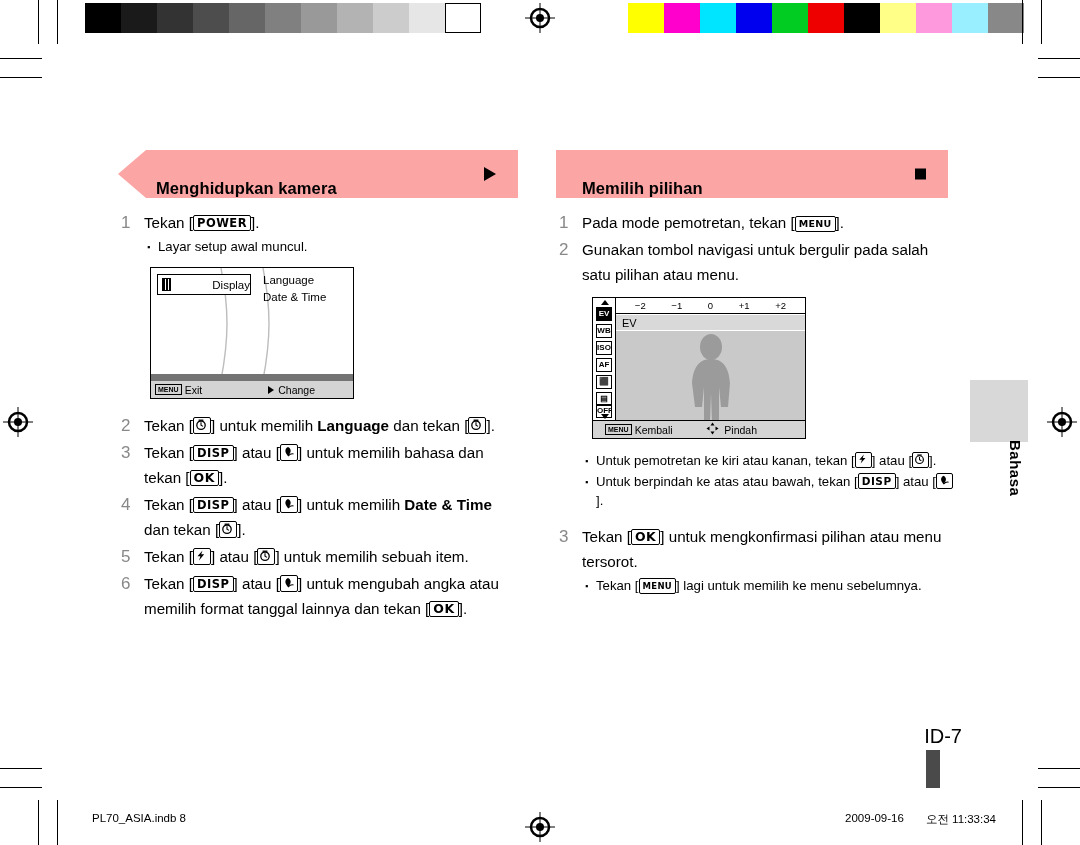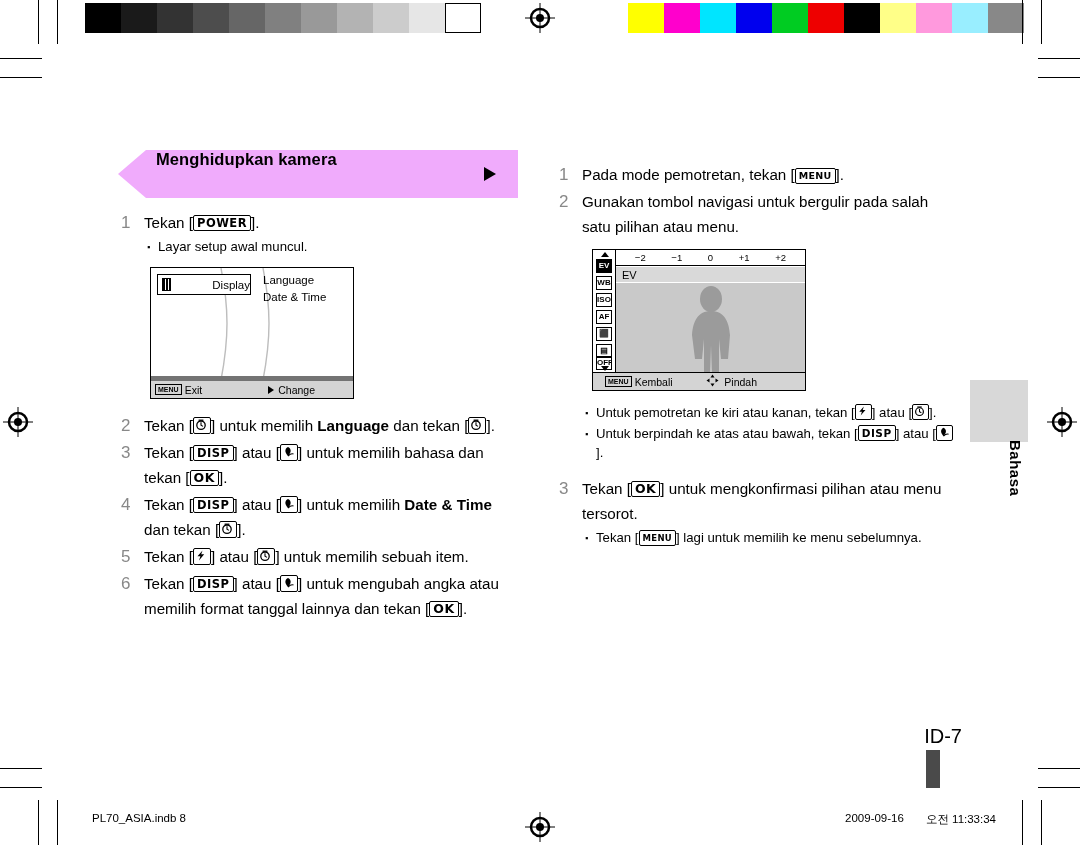--- a/index.html
+++ b/index.html
@@ -45,23 +45,23 @@
   .col {
     position: absolute;
     top: 150px;
   }
   .col-left { left: 118px; width: 400px; }
   .col-right { left: 556px; width: 400px; }
 
   .band {
     position: relative;
     height: 48px;
-    background: #f0abfc;
-    display: flex;
-    align-items: flex-start;
+    background: #fca5a5;
+    display: flex;
+    align-items: flex-end;
   }
   .band.left-band {
     width: 400px;
     clip-path: polygon(28px 0, 400px 0, 400px 24px, 400px 48px, 28px 48px, 0 24px);
   }
   .band.right-band {
     width: 392px;
   }
   .band-title {
     font-size: 16.5px;
@@ -194,21 +194,21 @@
     position: absolute;
     left: 0; top: 0;
   }
   .lcd .footer {
     position: absolute;
     left: 0;
     right: 0;
     bottom: 0;
     height: 17px;
     background: #d4d4d4;
-    border-top: 5px solid #737373;
+    border-top: 7px solid #737373;
     display: flex;
     align-items: center;
     font-size: 10.5px;
   }
   .lcd .footer .fmenu {
     border: 1.2px solid #000;
     font-size: 7px;
     font-weight: bold;
     padding: 0 2px;
     margin: 0 3px 0 4px;
@@ -565,20 +565,24 @@
                 <path d="M7 11 C 9 9, 11.5 8.5, 12.5 9" stroke="#000" stroke-width="1.1" fill="none"></path>
               </svg></span><span>] untuk mengubah angka atau memilih format tanggal lainnya dan tekan [</span><span class="key ok">OK</span><span>].</span>
         </div>
       </div>
 
     </div>
   </div>
 
   <div class="col col-right">
 
+    <div class="band right-band">
+      <span class="band-title">Memilih pilihan</span>
+      <span class="band-square"></span>
+    </div>
 
     <div class="steps">
 
       <div class="step">
         <div class="step-num">1</div>
         <div class="step-body">
           <span>Pada mode pemotretan, tekan [</span><span class="key menu">MENU</span><span>].</span>
         </div>
       </div>
 

